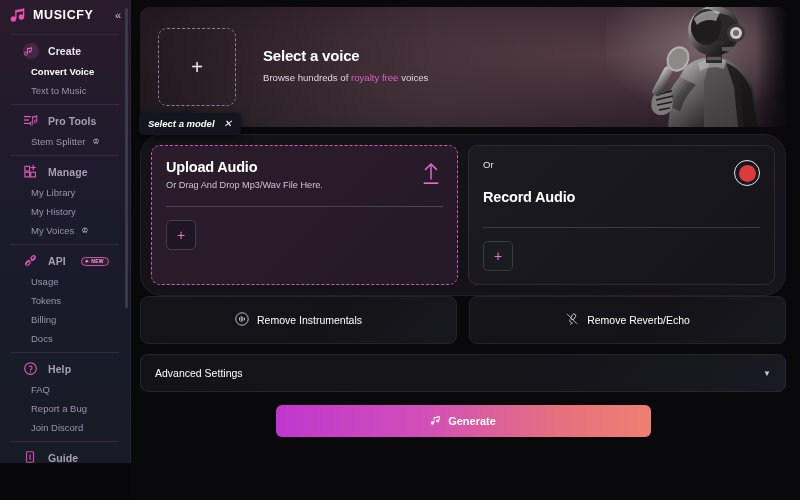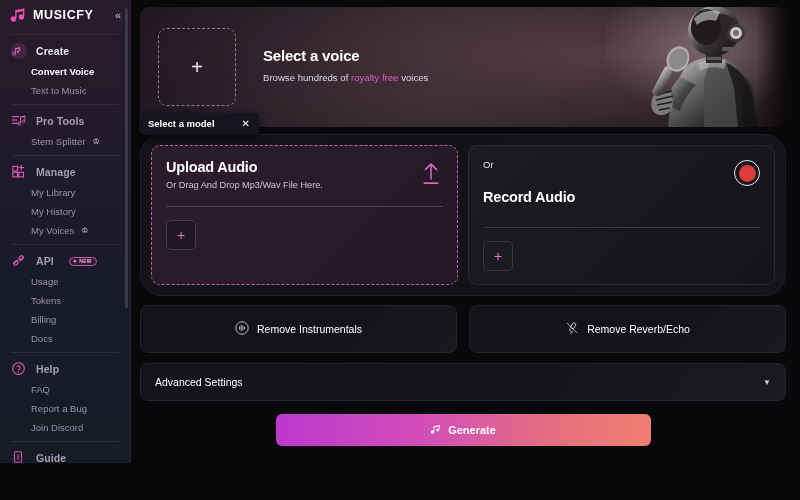--- a/index.html
+++ b/index.html
@@ -32,21 +32,21 @@
   }
   .brand-collapse {
     margin-left: auto; color: #cfc8dc; font-size: 11px; line-height: 1;
     padding: 2px 3px; cursor: pointer;
   }
 
   .sb-divider { height: 1px; background: #332c40; margin: 4px 11px 5px 11px; }
 
   .sb-group-head {
     display: flex; align-items: center; gap: 9px;
-    padding: 3px 10px 3px 11px; height: 22px;
+    padding: 3px 10px 3px 11px; height: 22px; margin-left: 12px;
   }
   .sb-group-head .gicon { width: 16px; height: 16px; flex: 0 0 16px; display: block; }
   .sb-group-head .glabel { font-size: 10.5px; font-weight: 700; color: #e9e6f0; letter-spacing: .1px; }
   .sb-group-head.muted .glabel { color: #a79fb6; }
   .sb-group-head .badge {
     margin-left: 6px; display: inline-flex; align-items: center; gap: 2px;
     border: 1px solid #d14fa7; border-radius: 8px; padding: 0px 4px 1px 3px;
     font-size: 5px; font-weight: 700; color: #f0a9d6; letter-spacing: .3px;
     background: rgba(200,60,150,0.10);
   }
@@ -97,22 +97,23 @@
   .hero-sub { margin-top: 8px; font-size: 9.6px; color: #ded7e2; }
   .hero-sub .hl { color: #e05fc0; }
 
   
   .robot { position: absolute; right: 0px; top: 0; width: 180px; height: 120px; }
 
   
   .tooltip {
     position: absolute; left: 8px; top: 113px; z-index: 9;
     background: #15151f; border-radius: 5px;
-    padding: 5px 9px 6px 9px; display: flex; align-items: center; gap: 27px;
+    padding: 5px 9px 6px 9px; display: flex; align-items: center; gap: 9px;
     box-shadow: 0 2px 8px rgba(0,0,0,.6);
+    font-style: italic;
   }
   .tooltip .tt-label { font-size: 9.5px; font-weight: 700; color: #ffffff; }
   .tooltip .tt-close { font-size: 10px; color: #ffffff; cursor: pointer; line-height: 1; }
   .tooltip:after {
     content: ""; position: absolute; left: 42px; top: -5px;
     border-left: 6px solid transparent; border-right: 6px solid transparent;
     border-bottom: 6px solid #15151f;
   }
 
   
@@ -148,21 +149,21 @@
   .card-corner-icon { position: absolute; right: 15px; top: 16px; }
   .rec-dot {
     position: absolute; right: 14px; top: 14px;
     width: 26px; height: 26px; border-radius: 50%;
     border: 1.6px solid #e9e6ee; display: flex; align-items: center; justify-content: center;
     cursor: pointer;
   }
   .rec-dot i { display: block; width: 17px; height: 17px; border-radius: 50%; background: #dc3b3b; }
 
   
-  .tools { margin-top: 9px; display: flex; gap: 12px; border-radius: 20px; }
+  .tools { margin-top: 0; display: flex; gap: 12px; border-radius: 20px; }
   .tool-btn {
     flex: 1 1 0; height: 48px; border-radius: 8px;
     background: linear-gradient(135deg, #151519 0%, #141418 60%, #18181f 100%);
     border: 1px solid #232329;
     display: flex; align-items: center; justify-content: center; gap: 8px;
     color: #ffffff; font-size: 10.5px; cursor: pointer;
   }
 
   
   .advanced {

